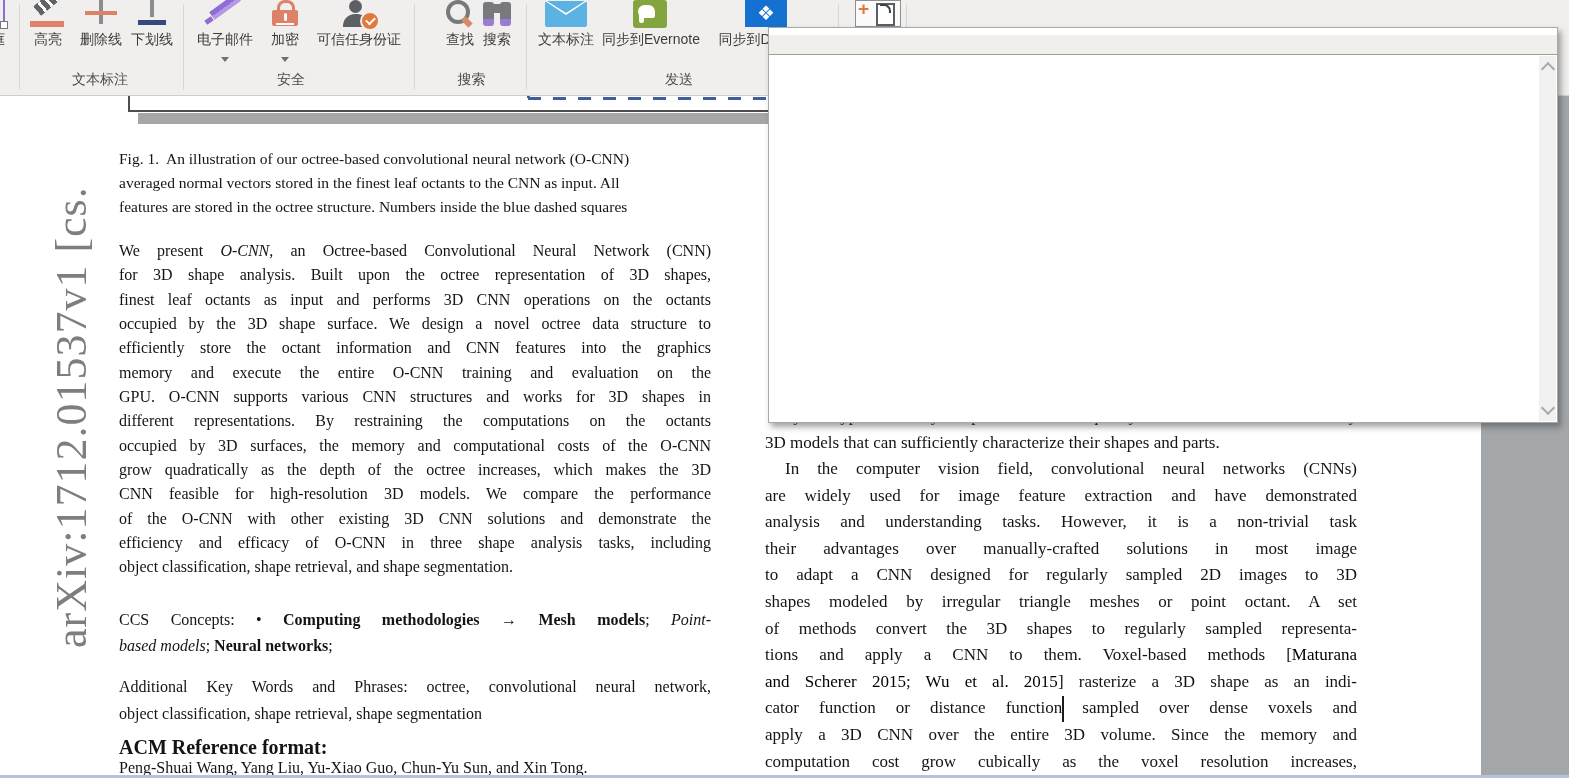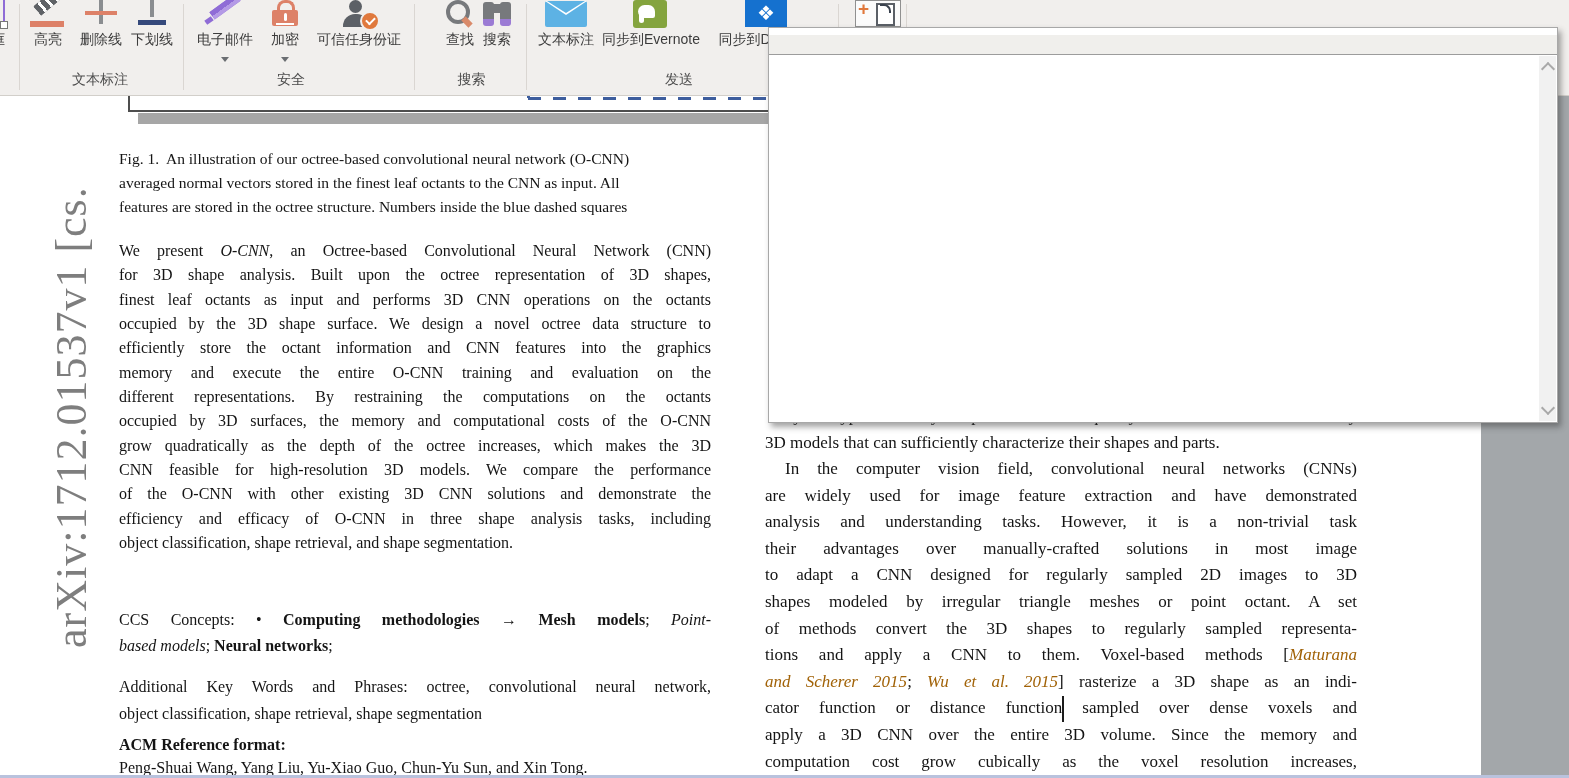--- a/index.html
+++ b/index.html
@@ -27,30 +27,30 @@
   .doc{font-family:"Liberation Serif",serif;color:#141414;z-index:5;}
   .block{position:absolute;}
   .block .line{text-align:justify;text-align-last:justify;}
   .block .line.last{text-align-last:left;}
   .block.keep-j .line.last{text-align-last:justify;}
   .block.noj .line{text-align:left;text-align-last:left;white-space:pre;}
   .caption{left:119px;top:147px;width:1360px;font-size:15.5px;line-height:24px;}
   .abstract{left:119px;top:239px;width:592px;font-size:16px;line-height:24.35px;}
   .ccs{left:119px;top:607px;width:592px;font-size:16px;line-height:26.4px;}
   .kw{left:119px;top:673px;width:592px;font-size:16px;line-height:27px;}
-  .acm-head{position:absolute;left:119px;top:736px;width:592px;font-size:16px;font-weight:bold;}
+  .acm-head{position:absolute;left:119px;top:736px;width:592px;font-size:20px;font-weight:bold;}
   .acm-line{position:absolute;left:119px;top:759px;width:640px;font-size:16px;white-space:nowrap;}
   .rcol{left:765px;top:429.5px;width:592px;font-size:17px;line-height:26.6px;}
   .rcol .para2 .line:first-child{text-indent:20px;}
   .cutline{position:absolute;left:765px;top:422px;width:592px;height:10px;overflow:hidden;z-index:5;}
   .cutline .inner{position:absolute;left:0;top:-16px;width:592px;font-family:"Liberation Serif",serif;
     font-size:17px;text-align:justify;text-align-last:justify;color:#141414;}
   .sg-i{font-style:italic;}
   .sg-b{font-weight:bold;}
-  .sg-l{color:#a16207;font-style:italic;}
+  .sg-l{color:#000000;}
   .cursor{position:absolute;left:1062px;top:696px;width:2px;height:26px;background:#1c1c1c;z-index:6;}
 
   
   .toolbar{position:absolute;left:0;top:0;width:1569px;height:95px;background:#f1efed;
     border-bottom:1px solid #d2cfca;z-index:10;}
   .tsep{position:absolute;top:4px;width:1px;height:86px;background:#dad6d2;}
   .tbtn{position:absolute;top:0;height:66px;text-align:center;cursor:default;}
   .tlabel{position:absolute;left:0;right:0;top:31px;font-size:14px;color:#3c3c3c;white-space:nowrap;}
   .tgroup{position:absolute;top:71px;font-size:14px;color:#4c4c4c;text-align:center;}
   .dd{position:absolute;top:57px;left:50%;margin-left:-4px;width:0;height:0;
@@ -141,20 +141,21 @@
       <div class="line last">features are stored in the octree structure. Numbers inside the blue dashed squares</div>
     </div>
 
   <div class="doc block abstract">
       <div class="line"><span>We present </span><span class="sg-i">O-CNN</span><span>, an Octree-based Convolutional Neural Network (CNN)</span></div>
       <div class="line">for 3D shape analysis. Built upon the octree representation of 3D shapes,</div>
       <div class="line">finest leaf octants as input and performs 3D CNN operations on the octants</div>
       <div class="line">occupied by the 3D shape surface. We design a novel octree data structure to</div>
       <div class="line">efficiently store the octant information and CNN features into the graphics</div>
       <div class="line">memory and execute the entire O-CNN training and evaluation on the</div>
+      <div class="line">GPU. O-CNN supports various CNN structures and works for 3D shapes in</div>
       <div class="line">different representations. By restraining the computations on the octants</div>
       <div class="line">occupied by 3D surfaces, the memory and computational costs of the O-CNN</div>
       <div class="line">grow quadratically as the depth of the octree increases, which makes the 3D</div>
       <div class="line">CNN feasible for high-resolution 3D models. We compare the performance</div>
       <div class="line">of the O-CNN with other existing 3D CNN solutions and demonstrate the</div>
       <div class="line">efficiency and efficacy of O-CNN in three shape analysis tasks, including</div>
       <div class="line last">object classification, shape retrieval, and shape segmentation.</div>
     </div>
 
   <div class="doc block ccs">

